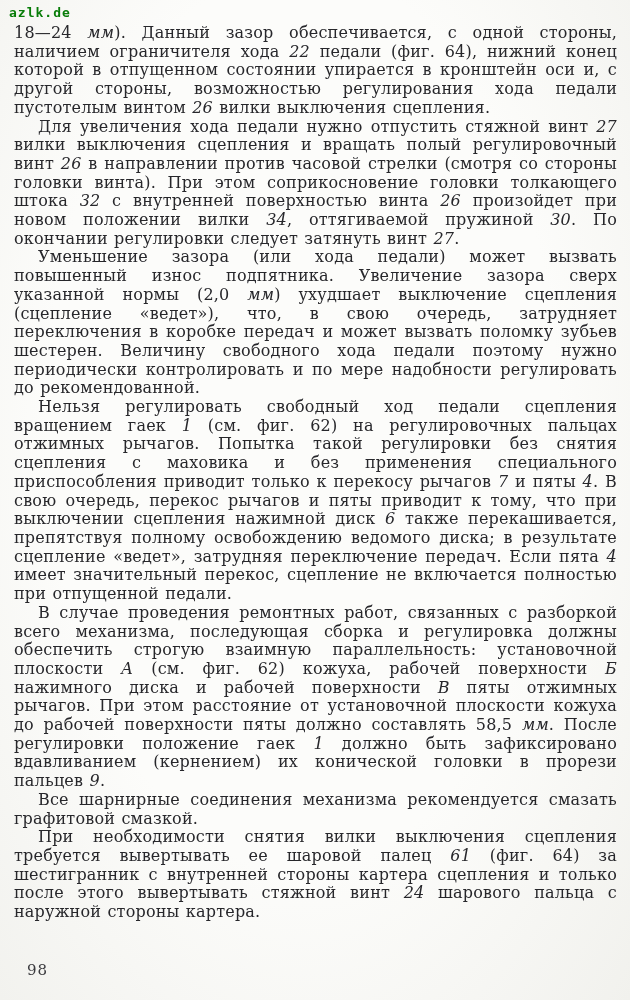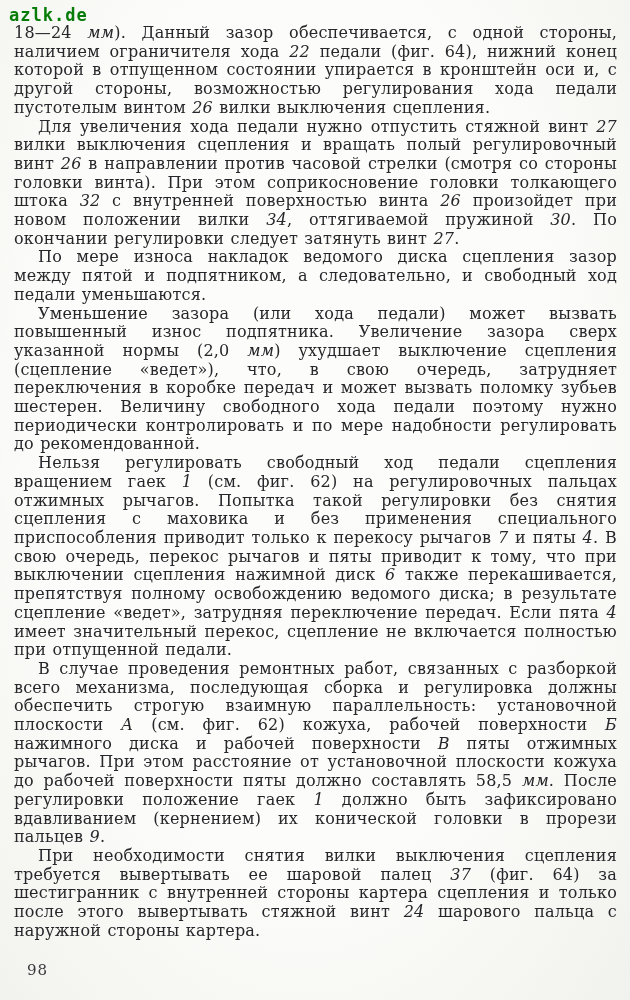--- a/index.html
+++ b/index.html
@@ -19,21 +19,21 @@
     overflow: hidden;
     background: #f8f8f5;
     background-image: radial-gradient(ellipse at 48% 42%, #fcfcfa 55%, #f1f1ed 100%);
   }
   .watermark {
     position: absolute;
     top: 5px;
     left: 9px;
     font-family: "DejaVu Sans Mono", monospace;
     font-weight: bold;
-    font-size: 17px;
+    font-size: 13px;
     letter-spacing: 1px;
     color: #077c07;
   }
   .text-block {
     position: absolute;
     top: 24px;
     left: 14px;
     right: 13px;
     color: #27272b;
     font-size: 16px;
@@ -63,21 +63,21 @@
 </style>
 </head>
 <body>
 
 <div class="page">
   <div class="watermark">azlk.de</div>
 
   <div class="text-block">
       <p class="para">18—24 <i>мм</i>). Данный зазор обеспечивается, с одной стороны, наличием ограничителя хода <i>22</i> педали (фиг. 64), нижний конец которой в отпущенном состоянии упирается в кронштейн оси и, с другой стороны, возможностью регулирования хода педали пустотелым винтом <i>26</i> вилки выключения сцепления.</p>
       <p class="para indent">Для увеличения хода педали нужно отпустить стяжной винт <i>27</i> вилки выключения сцепления и вращать полый регулировочный винт <i>26</i> в направлении против часовой стрелки (смотря со стороны головки винта). При этом соприкосновение головки толкающего штока <i>32</i> с внутренней поверхностью винта <i>26</i> произойдет при новом положении вилки <i>34</i>, оттягиваемой пружиной <i>30</i>. По окончании регулировки следует затянуть винт <i>27</i>.</p>
-      <p class="para indent">По мере износа накладок ведомого диска сцепления зазор между пятой и подпятником, а следовательно, и свободный ход педали уменьшаются.</p>
       <p class="para indent">Уменьшение зазора (или хода педали) может вызвать повышенный износ подпятника. Увеличение зазора сверх указанной нормы (2,0 <i>мм</i>) ухудшает выключение сцепления (сцепление «ведет»), что, в свою очередь, затрудняет переключения в коробке передач и может вызвать поломку зубьев шестерен. Величину свободного хода педали поэтому нужно периодически контролировать и по мере надобности регулировать до рекомендованной.</p>
       <p class="para indent">Нельзя регулировать свободный ход педали сцепления вращением гаек <i>1</i> (см. фиг. 62) на регулировочных пальцах отжимных рычагов. Попытка такой регулировки без снятия сцепления с маховика и без применения специального приспособления приводит только к перекосу рычагов <i>7</i> и пяты <i>4</i>. В свою очередь, перекос рычагов и пяты приводит к тому, что при выключении сцепления нажимной диск <i>6</i> также перекашивается, препятствуя полному освобождению ведомого диска; в результате сцепление «ведет», затрудняя переключение передач. Если пята <i>4</i> имеет значительный перекос, сцепление не включается полностью при отпущенной педали.</p>
       <p class="para indent">В случае проведения ремонтных работ, связанных с разборкой всего механизма, последующая сборка и регулировка должны обеспечить строгую взаимную параллельность: установочной плоскости <i>А</i> (см. фиг. 62) кожуха, рабочей поверхности <i>Б</i> нажимного диска и рабочей поверхности <i>В</i> пяты отжимных рычагов. При этом расстояние от установочной плоскости кожуха до рабочей поверхности пяты должно составлять 58,5 <i>мм</i>. После регулировки положение гаек <i>1</i> должно быть зафиксировано вдавливанием (кернением) их конической головки в прорези пальцев <i>9</i>.</p>
-      <p class="para indent">При необходимости снятия вилки выключения сцепления требуется вывертывать ее шаровой палец <i>37</i> (фиг. 64) за шестигранник с внутренней стороны картера сцепления и только после этого вывертывать стяжной винт <i>24</i> шарового пальца с наружной стороны картера.</p>
+      <p class="para indent">Все шарнирные соединения механизма рекомендуется смазать графитовой смазкой.</p>
+      <p class="para indent">При необходимости снятия вилки выключения сцепления требуется вывертывать ее шаровой палец <i>61</i> (фиг. 64) за шестигранник с внутренней стороны картера сцепления и только после этого вывертывать стяжной винт <i>24</i> шарового пальца с наружной стороны картера.</p>
     </div>
 
   <div class="page-number">98</div>
 </div>
 
 </body></html>

